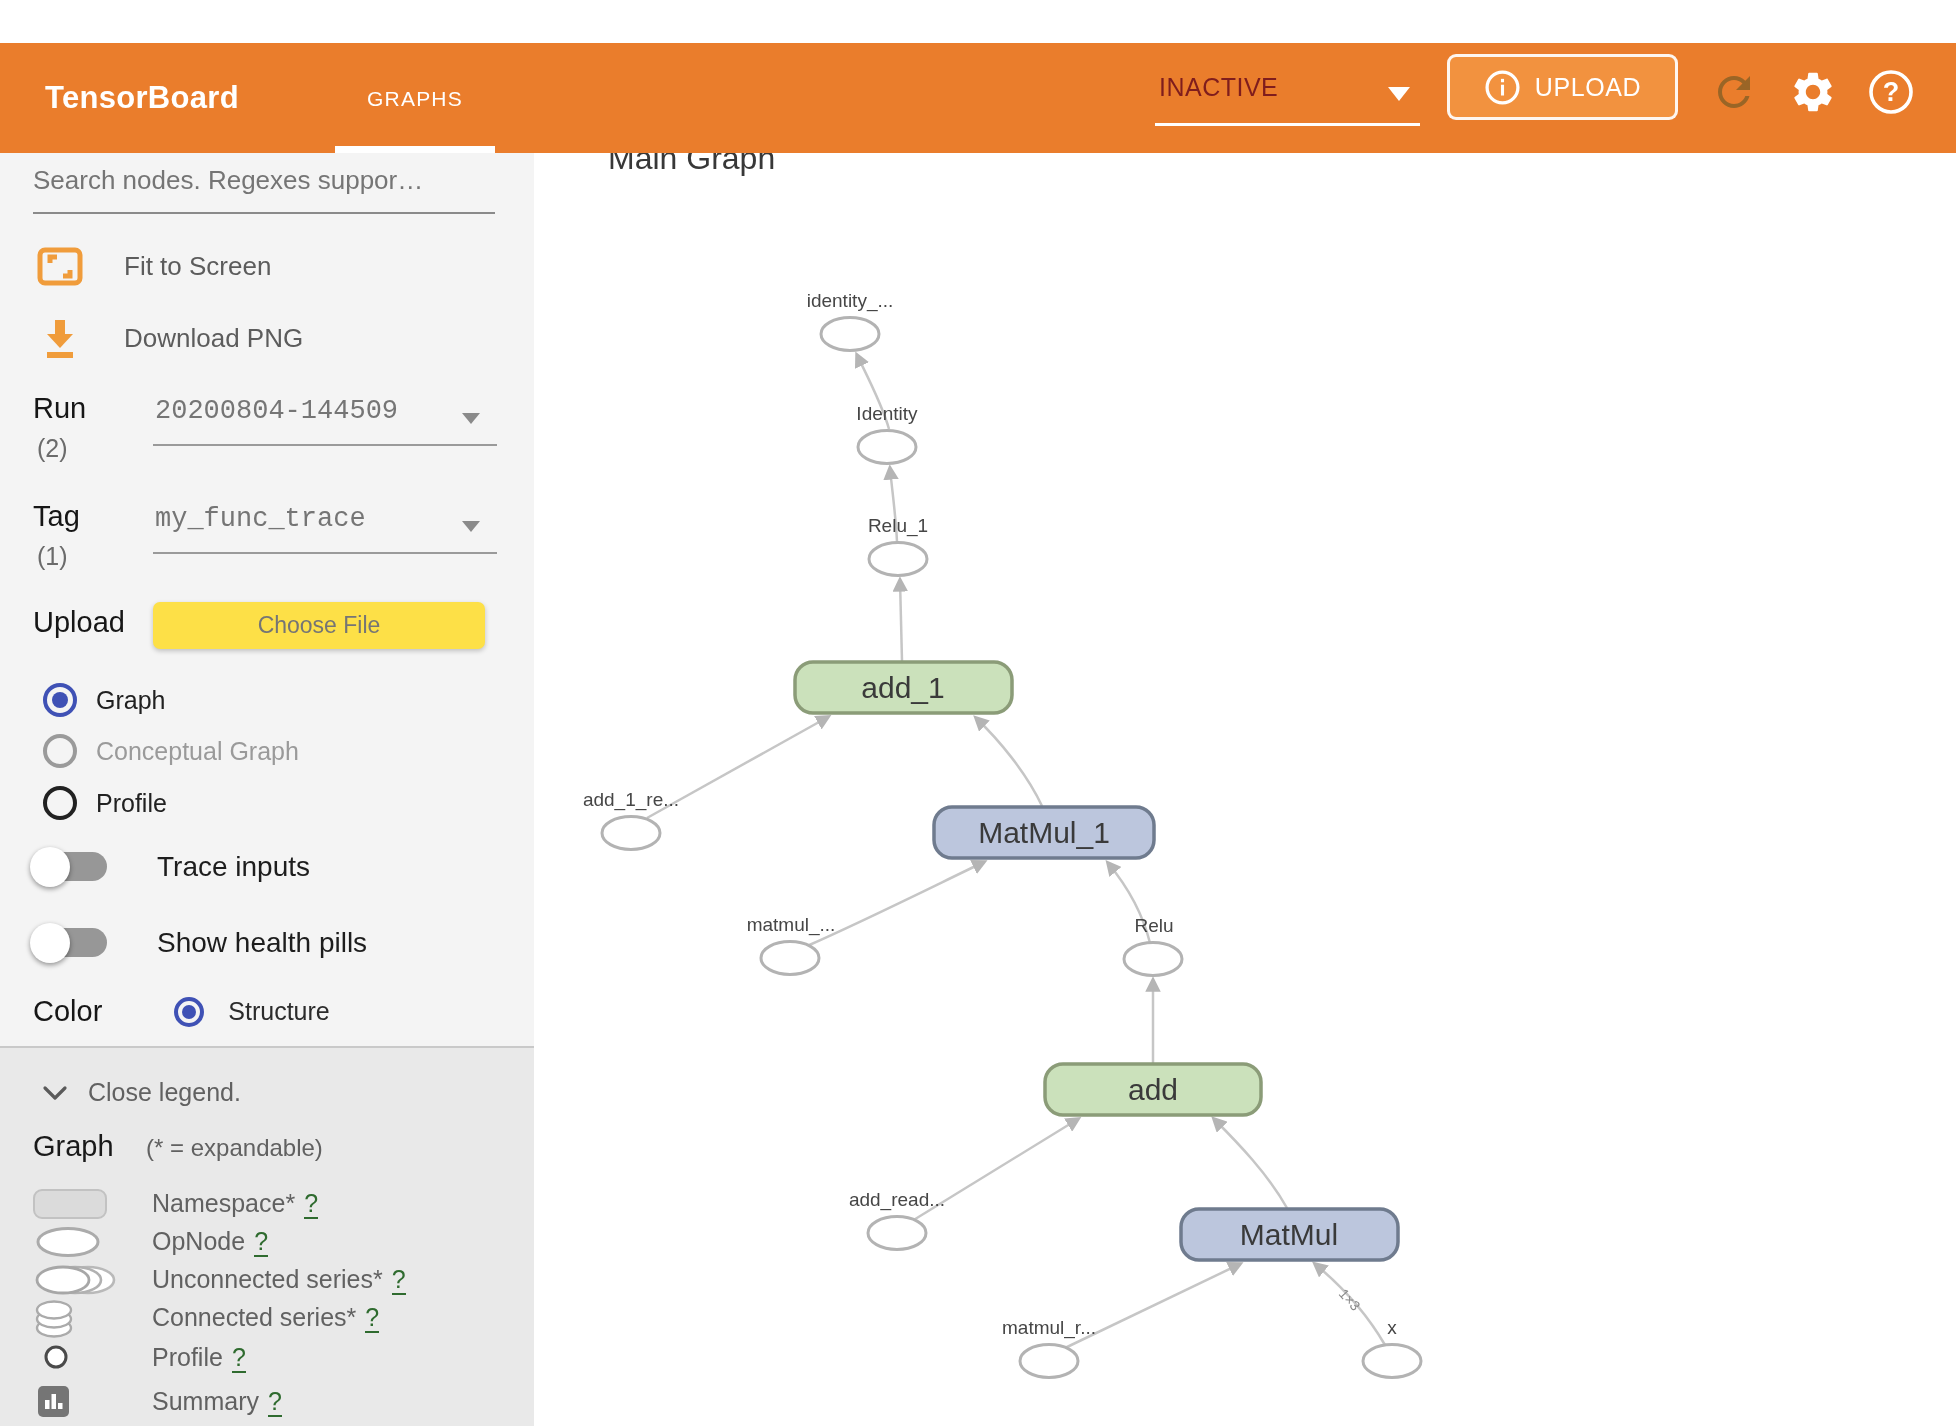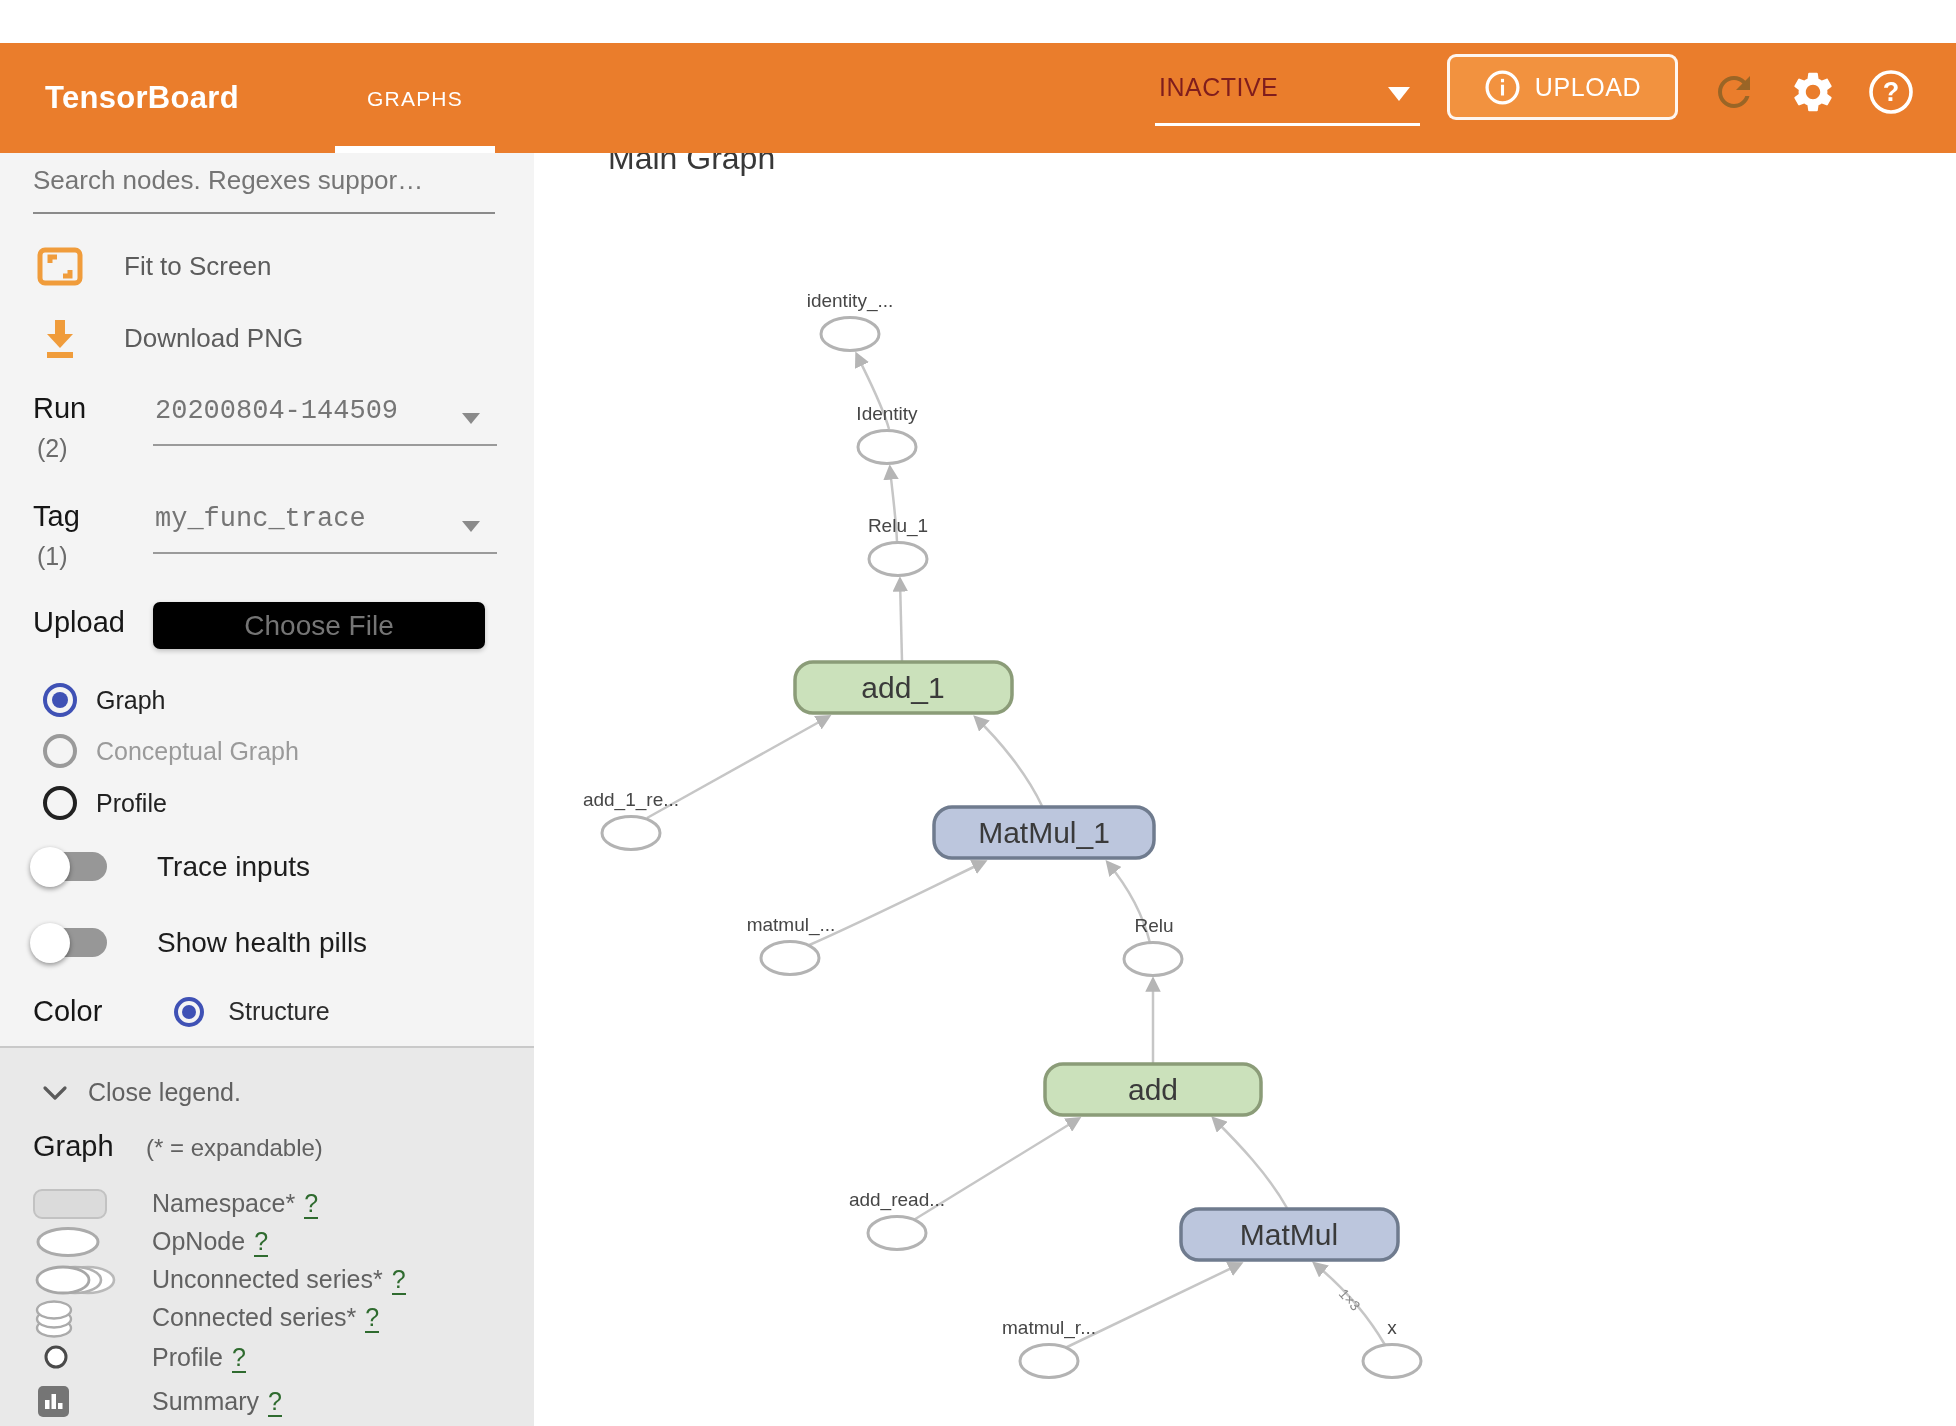--- a/index.html
+++ b/index.html
@@ -24,21 +24,21 @@
   .sidebar{position:absolute;top:110px;left:0;width:534px;height:1316px;background:#F4F4F4;z-index:2;}
   .search-input{position:absolute;left:33px;top:55px;width:462px;background:transparent;border:none;outline:none;border-bottom:2px solid #8a8a8a;font-family:"Liberation Sans",sans-serif;font-size:26px;color:#555;padding:0 0 16px 0;}
   .search-input::placeholder{color:#757575;opacity:1;}
   .tool-row{position:absolute;left:36px;display:flex;align-items:center;cursor:pointer;}
   .tool-row .lbl{margin-left:40px;font-size:26px;color:#5c5c5c;}
   .fld-label{position:absolute;left:33px;font-size:29px;color:#161616;}
   .fld-count{position:absolute;left:37px;font-size:25px;color:#6b6b6b;}
   .dd-value{position:absolute;left:155px;font-size:27px;color:#757575;cursor:pointer;font-family:Liberation Mono, monospace;}
   .dd-underline{position:absolute;left:153px;width:344px;height:2px;background:#9a9a9a;}
   .caret-gray{position:absolute;width:0;height:0;border-left:9px solid transparent;border-right:9px solid transparent;border-top:11px solid #8a8a8a;cursor:pointer;}
-  .choose-btn{position:absolute;left:153px;top:492px;width:332px;height:47px;background:#000000;border-radius:7px;box-shadow:0 2px 5px rgba(0,0,0,.22);display:flex;align-items:center;justify-content:center;font-size:28px;color:#757575;cursor:pointer;}
+  .choose-btn{position:absolute;left:153px;top:492px;width:332px;height:47px;background:#fde047;border-radius:7px;box-shadow:0 2px 5px rgba(0,0,0,.22);display:flex;align-items:center;justify-content:center;font-size:23px;color:#757575;cursor:pointer;}
   .radio-row{position:absolute;left:43px;display:flex;align-items:center;cursor:pointer;}
   .radio{width:34px;height:34px;border-radius:50%;box-sizing:border-box;position:relative;flex:none;}
   .radio.sel{border:4px solid #3F51B5;}
   .radio.sel::after{content:"";position:absolute;left:5px;top:5px;width:16px;height:16px;border-radius:50%;background:#3F51B5;}
   .radio.gray{border:4px solid #9a9a9a;}
   .radio.dark{border:4px solid #212121;}
   .radio-row .lbl{margin-left:19px;font-size:25px;color:#212121;}
   .radio-row .lbl.dim{color:#9a9a9a;}
   .switch-row{position:absolute;left:33px;display:flex;align-items:center;cursor:pointer;}
   .switch{position:relative;width:76px;height:33px;flex:none;}

